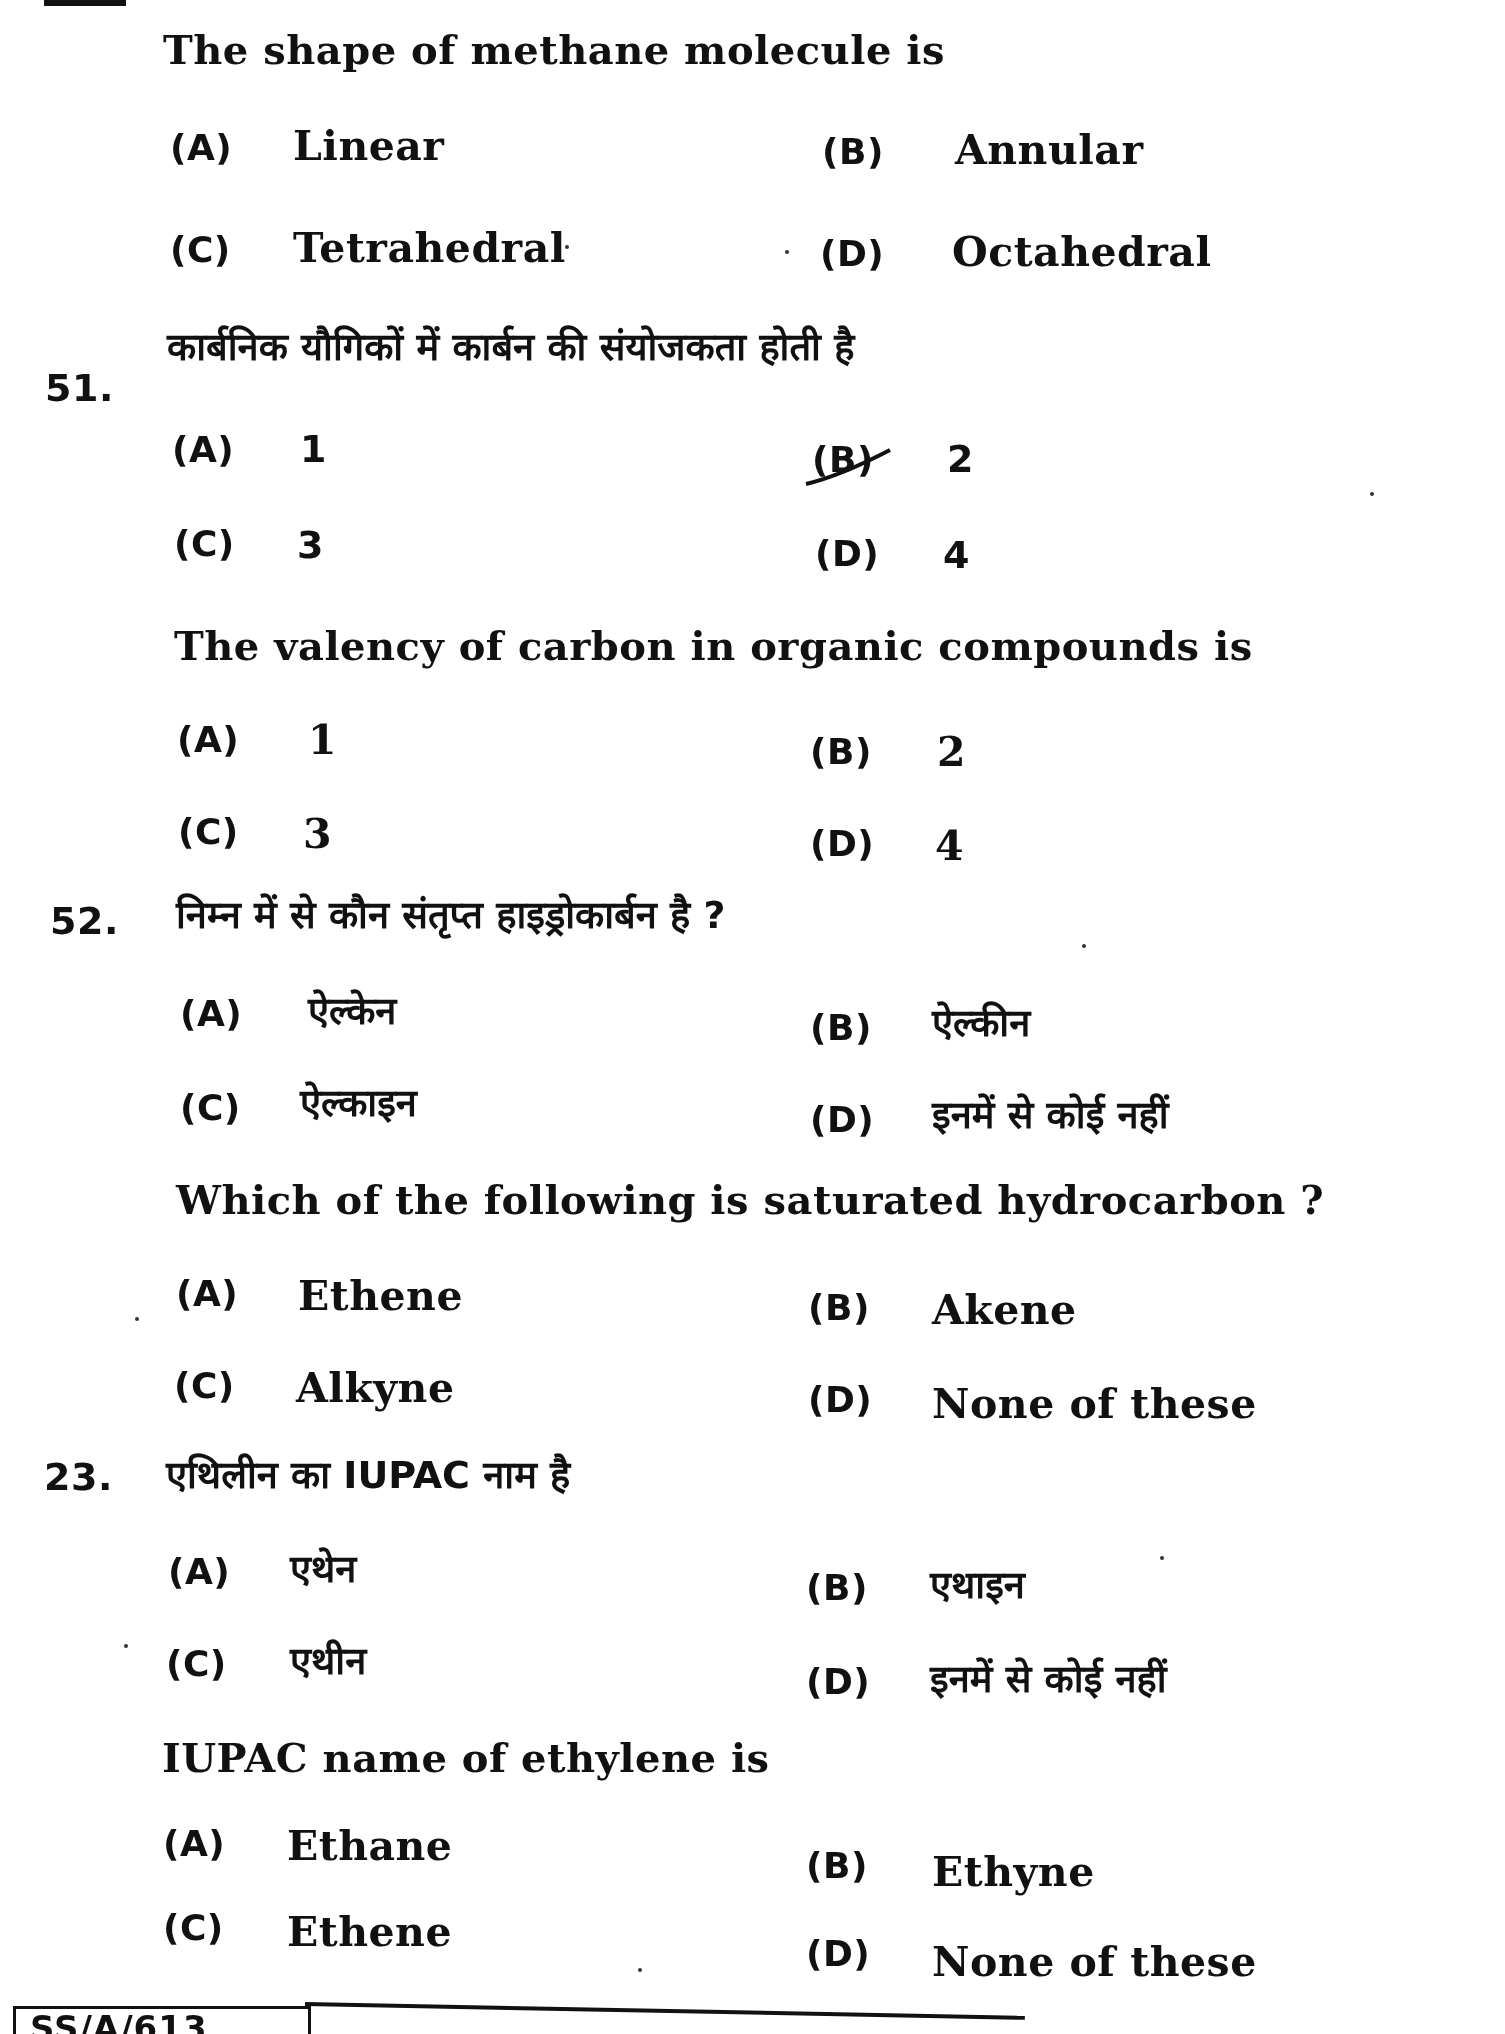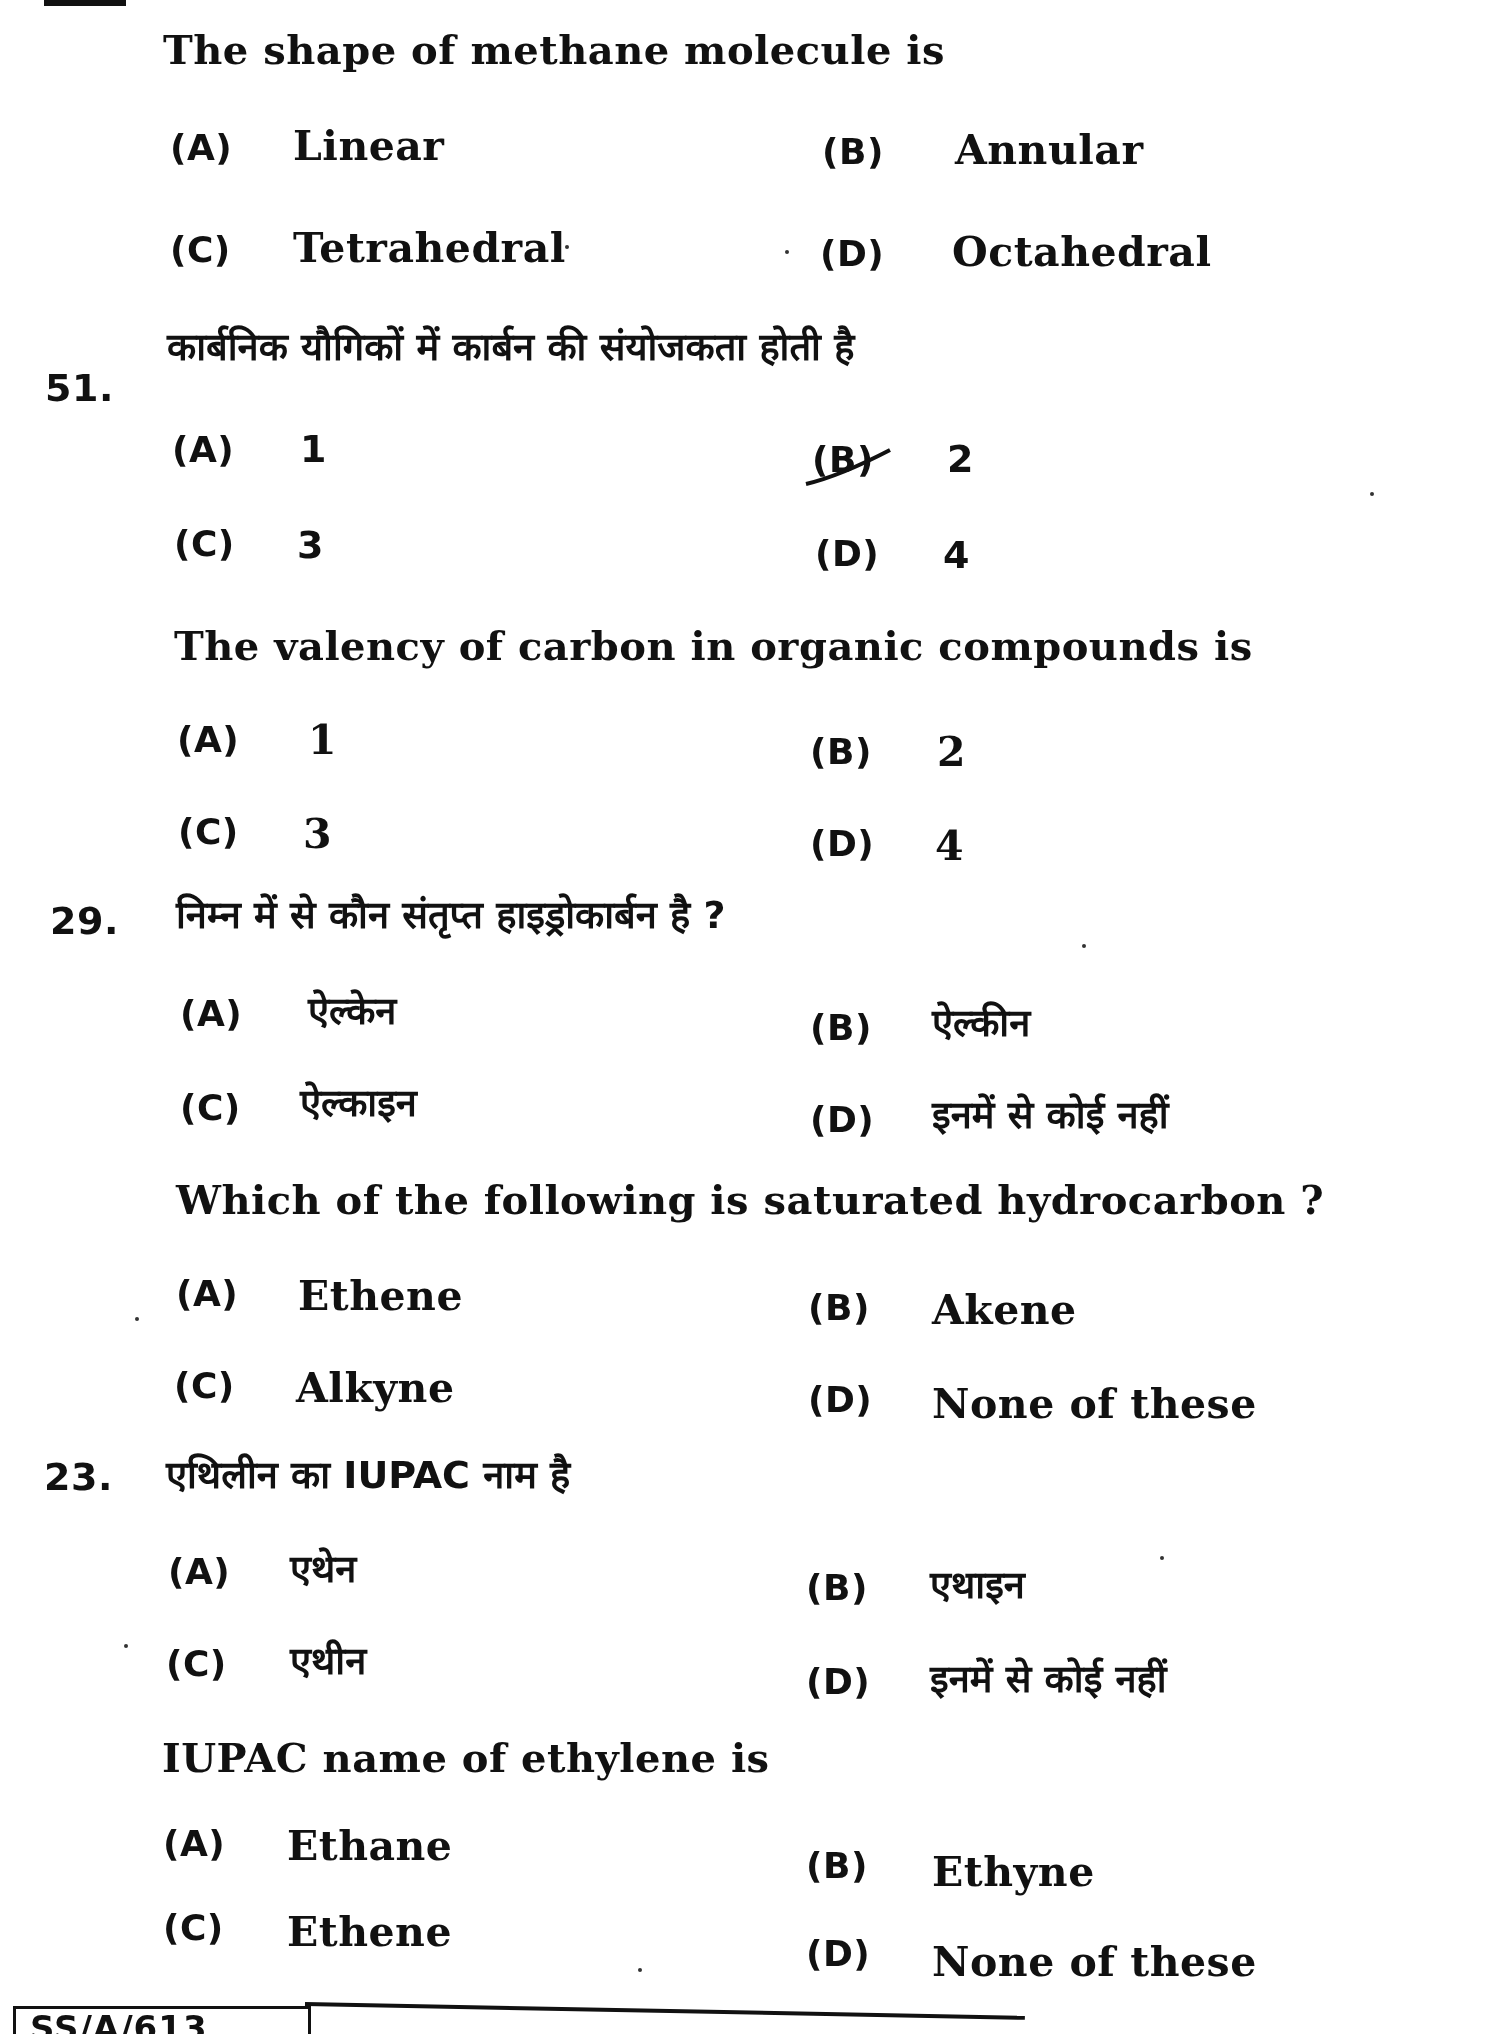--- a/index.html
+++ b/index.html
@@ -74,21 +74,21 @@
   <div class="t en-opt" style="left:308px; top:720px;">1</div>
   <div class="t lbl" style="left:810px; top:734px;">(B)</div>
   <div class="t en-opt" style="left:937px; top:732px;">2</div>
   <div class="t lbl" style="left:178px; top:814px;">(C)</div>
   <div class="t en-opt" style="left:303px; top:814px;">3</div>
   <div class="t lbl" style="left:810px; top:826px;">(D)</div>
   <div class="t en-opt" style="left:935px; top:826px;">4</div>
 </div>
 
 <div>
-  <div class="t qnum" style="left:50px; top:902px;">29.</div>
+  <div class="t qnum" style="left:50px; top:902px;">52.</div>
   <div class="t hi" style="left:176px; top:896px;">निम्न में से कौन संतृप्त हाइड्रोकार्बन है ?</div>
   <div class="t lbl" style="left:180px; top:996px;">(A)</div>
   <div class="t hi" style="left:308px; top:992px;">ऐल्केन</div>
   <div class="t lbl" style="left:810px; top:1010px;">(B)</div>
   <div class="t hi" style="left:932px; top:1004px;">ऐल्कीन</div>
   <div class="t lbl" style="left:180px; top:1090px;">(C)</div>
   <div class="t hi" style="left:300px; top:1084px;">ऐल्काइन</div>
   <div class="t lbl" style="left:810px; top:1102px;">(D)</div>
   <div class="t hi" style="left:932px; top:1096px;">इनमें से कोई नहीं</div>
 

